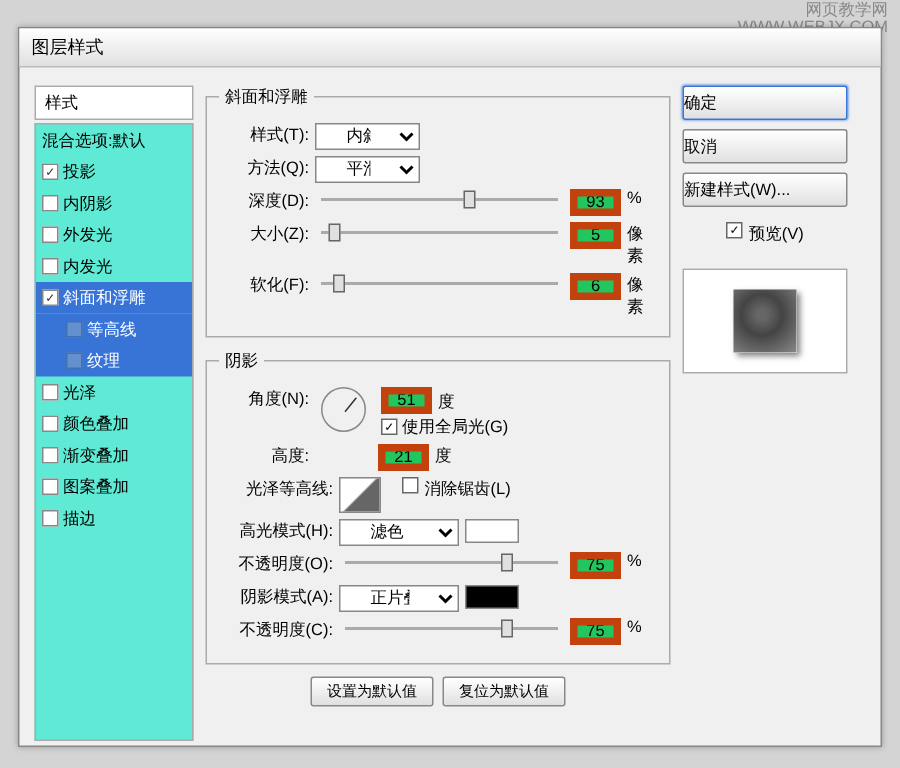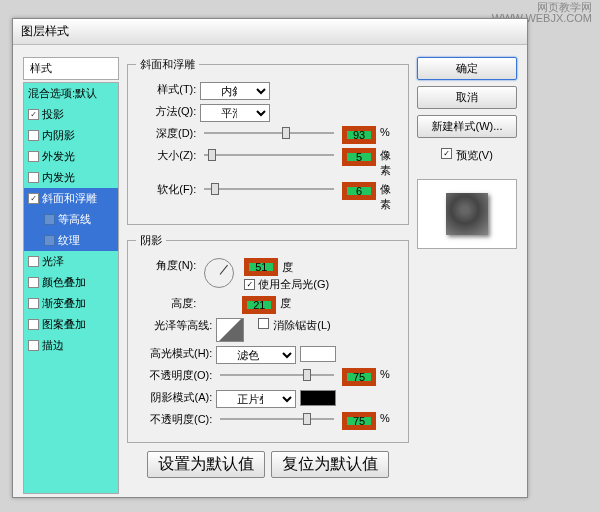--- a/index.html
+++ b/index.html
@@ -1,18 +1,18 @@
 <!DOCTYPE html>
 <html><head>
 <meta charset="utf-8">
 <style>
 *{box-sizing:border-box;margin:0;padding:0;font-family:"Microsoft YaHei",SimSun,sans-serif;font-size:11px}
 body{background:#d4d4d4;width:600px;height:512px;position:relative}
 .watermark{position:absolute;top:2px;right:8px;font-size:10px;color:#888;text-align:right;line-height:11px}
-.dialog{position:absolute;left:12px;top:18px;width:516px;height:480px;background:#f0f0f0;border:1px solid #888;box-shadow:0 0 4px rgba(0,0,0,0.3)}
+.dialog{position:absolute;left:12px;top:18px;width:576px;height:480px;background:#f0f0f0;border:1px solid #888;box-shadow:0 0 4px rgba(0,0,0,0.3)}
 .titlebar{background:linear-gradient(#fff,#e0e0e0);border-bottom:1px solid #bbb;padding:4px 8px;font-size:12px}
 .content{padding:12px 10px;display:flex;gap:8px}
 .left{width:106px}
 .left-head{border:1px solid #aaa;background:#fff;padding:3px 6px;margin-bottom:2px}
 .left-list{border:1px solid #aaa;background:#5eead4;height:412px;overflow:hidden}
 .left-item{padding:3px 4px;display:flex;align-items:center;gap:3px;cursor:pointer}
 .left-item.active{background:#3874d6;color:#fff}
 .left-item .cb{width:11px;height:11px;border:1px solid #888;background:#fff;display:inline-flex;align-items:center;justify-content:center;font-size:8px;color:#333}
 .left-item.sub{padding-left:20px}
 .left-item.sub .ico{width:11px;height:11px;background:#6490d0;border:1px solid #4070b0}
@@ -29,26 +29,26 @@
 .row input[type=text]{width:34px;height:18px;border:5px solid #c2410c;text-align:center;background:#22c55e}
 .row .unit{width:20px}
 .radio{width:11px;height:11px;border:1px solid #666;border-radius:50%;display:inline-flex;align-items:center;justify-content:center}
 .radio.checked::after{content:"";width:5px;height:5px;background:#333;border-radius:50%}
 .chk{width:11px;height:11px;border:1px solid #666;background:#fff;display:inline-flex;align-items:center;justify-content:center;font-size:8px}
 .angle-dial{width:30px;height:30px;border:1px solid #888;border-radius:50%;position:relative;margin-left:4px}
 .angle-dial::after{content:"";position:absolute;left:15px;top:15px;width:12px;height:1px;background:#333;transform-origin:left;transform:rotate(-51deg)}
 .contour-swatch{width:28px;height:24px;border:1px solid #888;background:linear-gradient(135deg,#fff 48%,#666 52%)}
 .color-swatch{width:36px;height:16px;border:1px solid #888}
 .right{width:110px;display:flex;flex-direction:column;gap:6px}
-.btn{border:1px solid #888;background:linear-gradient(#fff,#e0e0e0);padding:3px 0;text-align:center;cursor:pointer;border-radius:2px}
+.btn{border:1px solid #888;background:linear-gradient(#fff,#e0e0e0);padding:3px 0;text-align:left;cursor:pointer;border-radius:2px}
 .btn.primary{border:1px solid #3874d6;box-shadow:0 0 2px #3874d6}
 .preview-box{margin-top:6px;border:1px solid #aaa;background:#fff;height:70px;display:flex;align-items:center;justify-content:center}
 .preview-inner{width:42px;height:42px;background:radial-gradient(circle at 45% 40%,#666 10%,#444 40%,#888 100%);box-shadow:2px 2px 4px rgba(0,0,0,0.5)}
 .bottom-btns{display:flex;gap:6px;justify-content:center;margin-top:4px}
-.bottom-btns .btn{padding:2px 10px;font-size:16px}
+.bottom-btns .btn{padding:2px 10px;font-size:10px}
 </style>
 </head>
 <body>
 
 <div class="watermark">
   <div>网页教学网</div>
   <div>WWW.WEBJX.COM</div>
 </div>
 
 <div class="dialog">

